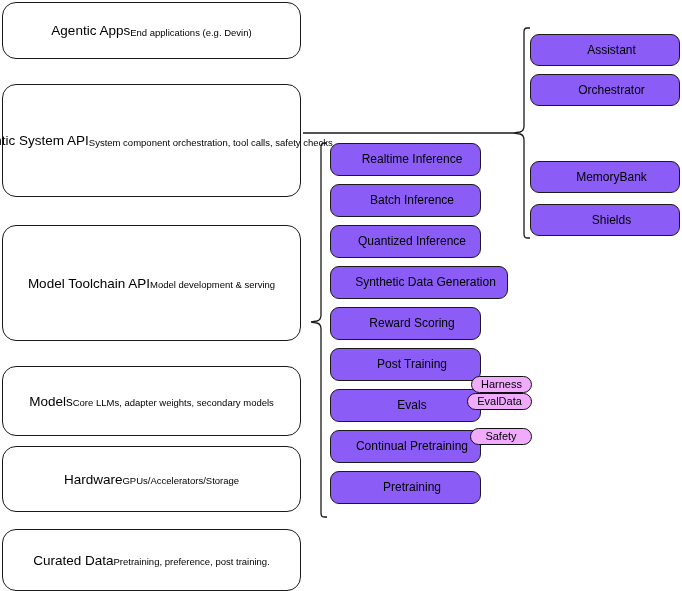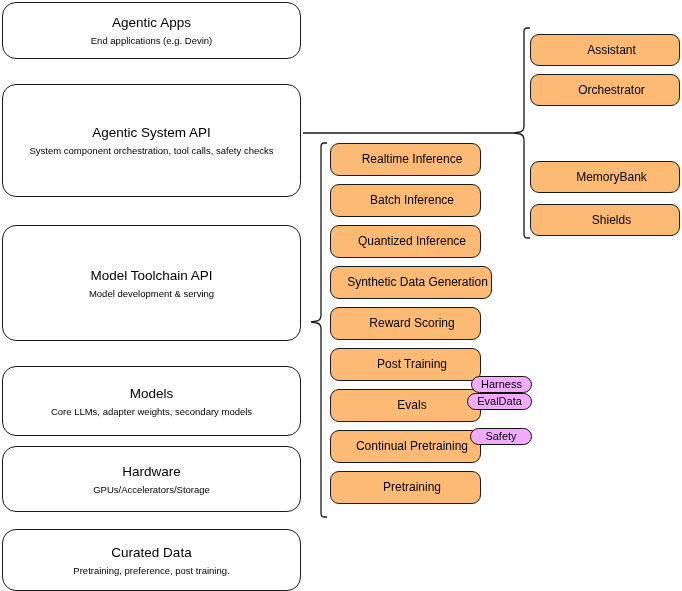--- a/index.html
+++ b/index.html
@@ -20,21 +20,21 @@
   }
 
   
   .box {
     position: absolute;
     box-sizing: border-box;
     border: 1.3px solid #1a1a1a;
     border-radius: 14px;
     background: #ffffff;
     display: flex;
-    flex-direction: column;
+    flex-direction: row;
     align-items: center;
     justify-content: center;
     text-align: center;
   }
 
   
   .layer-title {
     font-size: 13.5px;
     line-height: 17px;
     color: #000;
@@ -47,21 +47,21 @@
     margin-top: 3px;
     white-space: nowrap;
   }
 
   
   .item-box {
     position: absolute;
     box-sizing: border-box;
     border: 1.3px solid #1a1a1a;
     border-radius: 9px;
-    background: #fdba74;
+    background: #8b5cf6;
     display: flex;
     align-items: center;
     justify-content: center;
     padding-left: 13px;
   }
   .item-label {
     font-size: 12px;
     line-height: 15px;
     white-space: nowrap;
   }
@@ -146,21 +146,21 @@
 
   <div class="item-box" style="left:330px; top:143px; width:151px; height:33px;">
     <span class="item-label">Realtime Inference</span>
   </div>
   <div class="item-box" style="left:330px; top:184px; width:151px; height:33px;align-items:center;">
     <span class="item-label">Batch Inference</span>
   </div>
   <div class="item-box" style="left:330px; top:225px; width:151px; height:33px;">
     <span class="item-label">Quantized Inference</span>
   </div>
-  <div class="item-box" style="left:330px; top:266px; width:162px; height:33px;">
+  <div class="item-box" style="left:330px; top:266px; width:178px; height:33px;">
     <span class="item-label">Synthetic Data Generation</span>
   </div>
   <div class="item-box" style="left:330px; top:307px; width:151px; height:33px;">
     <span class="item-label">Reward Scoring</span>
   </div>
   <div class="item-box" style="left:330px; top:348px; width:151px; height:33px;">
     <span class="item-label">Post Training</span>
   </div>
   <div class="item-box" style="left:330px; top:389px; width:151px; height:33px;">
     <span class="item-label">Evals</span>

